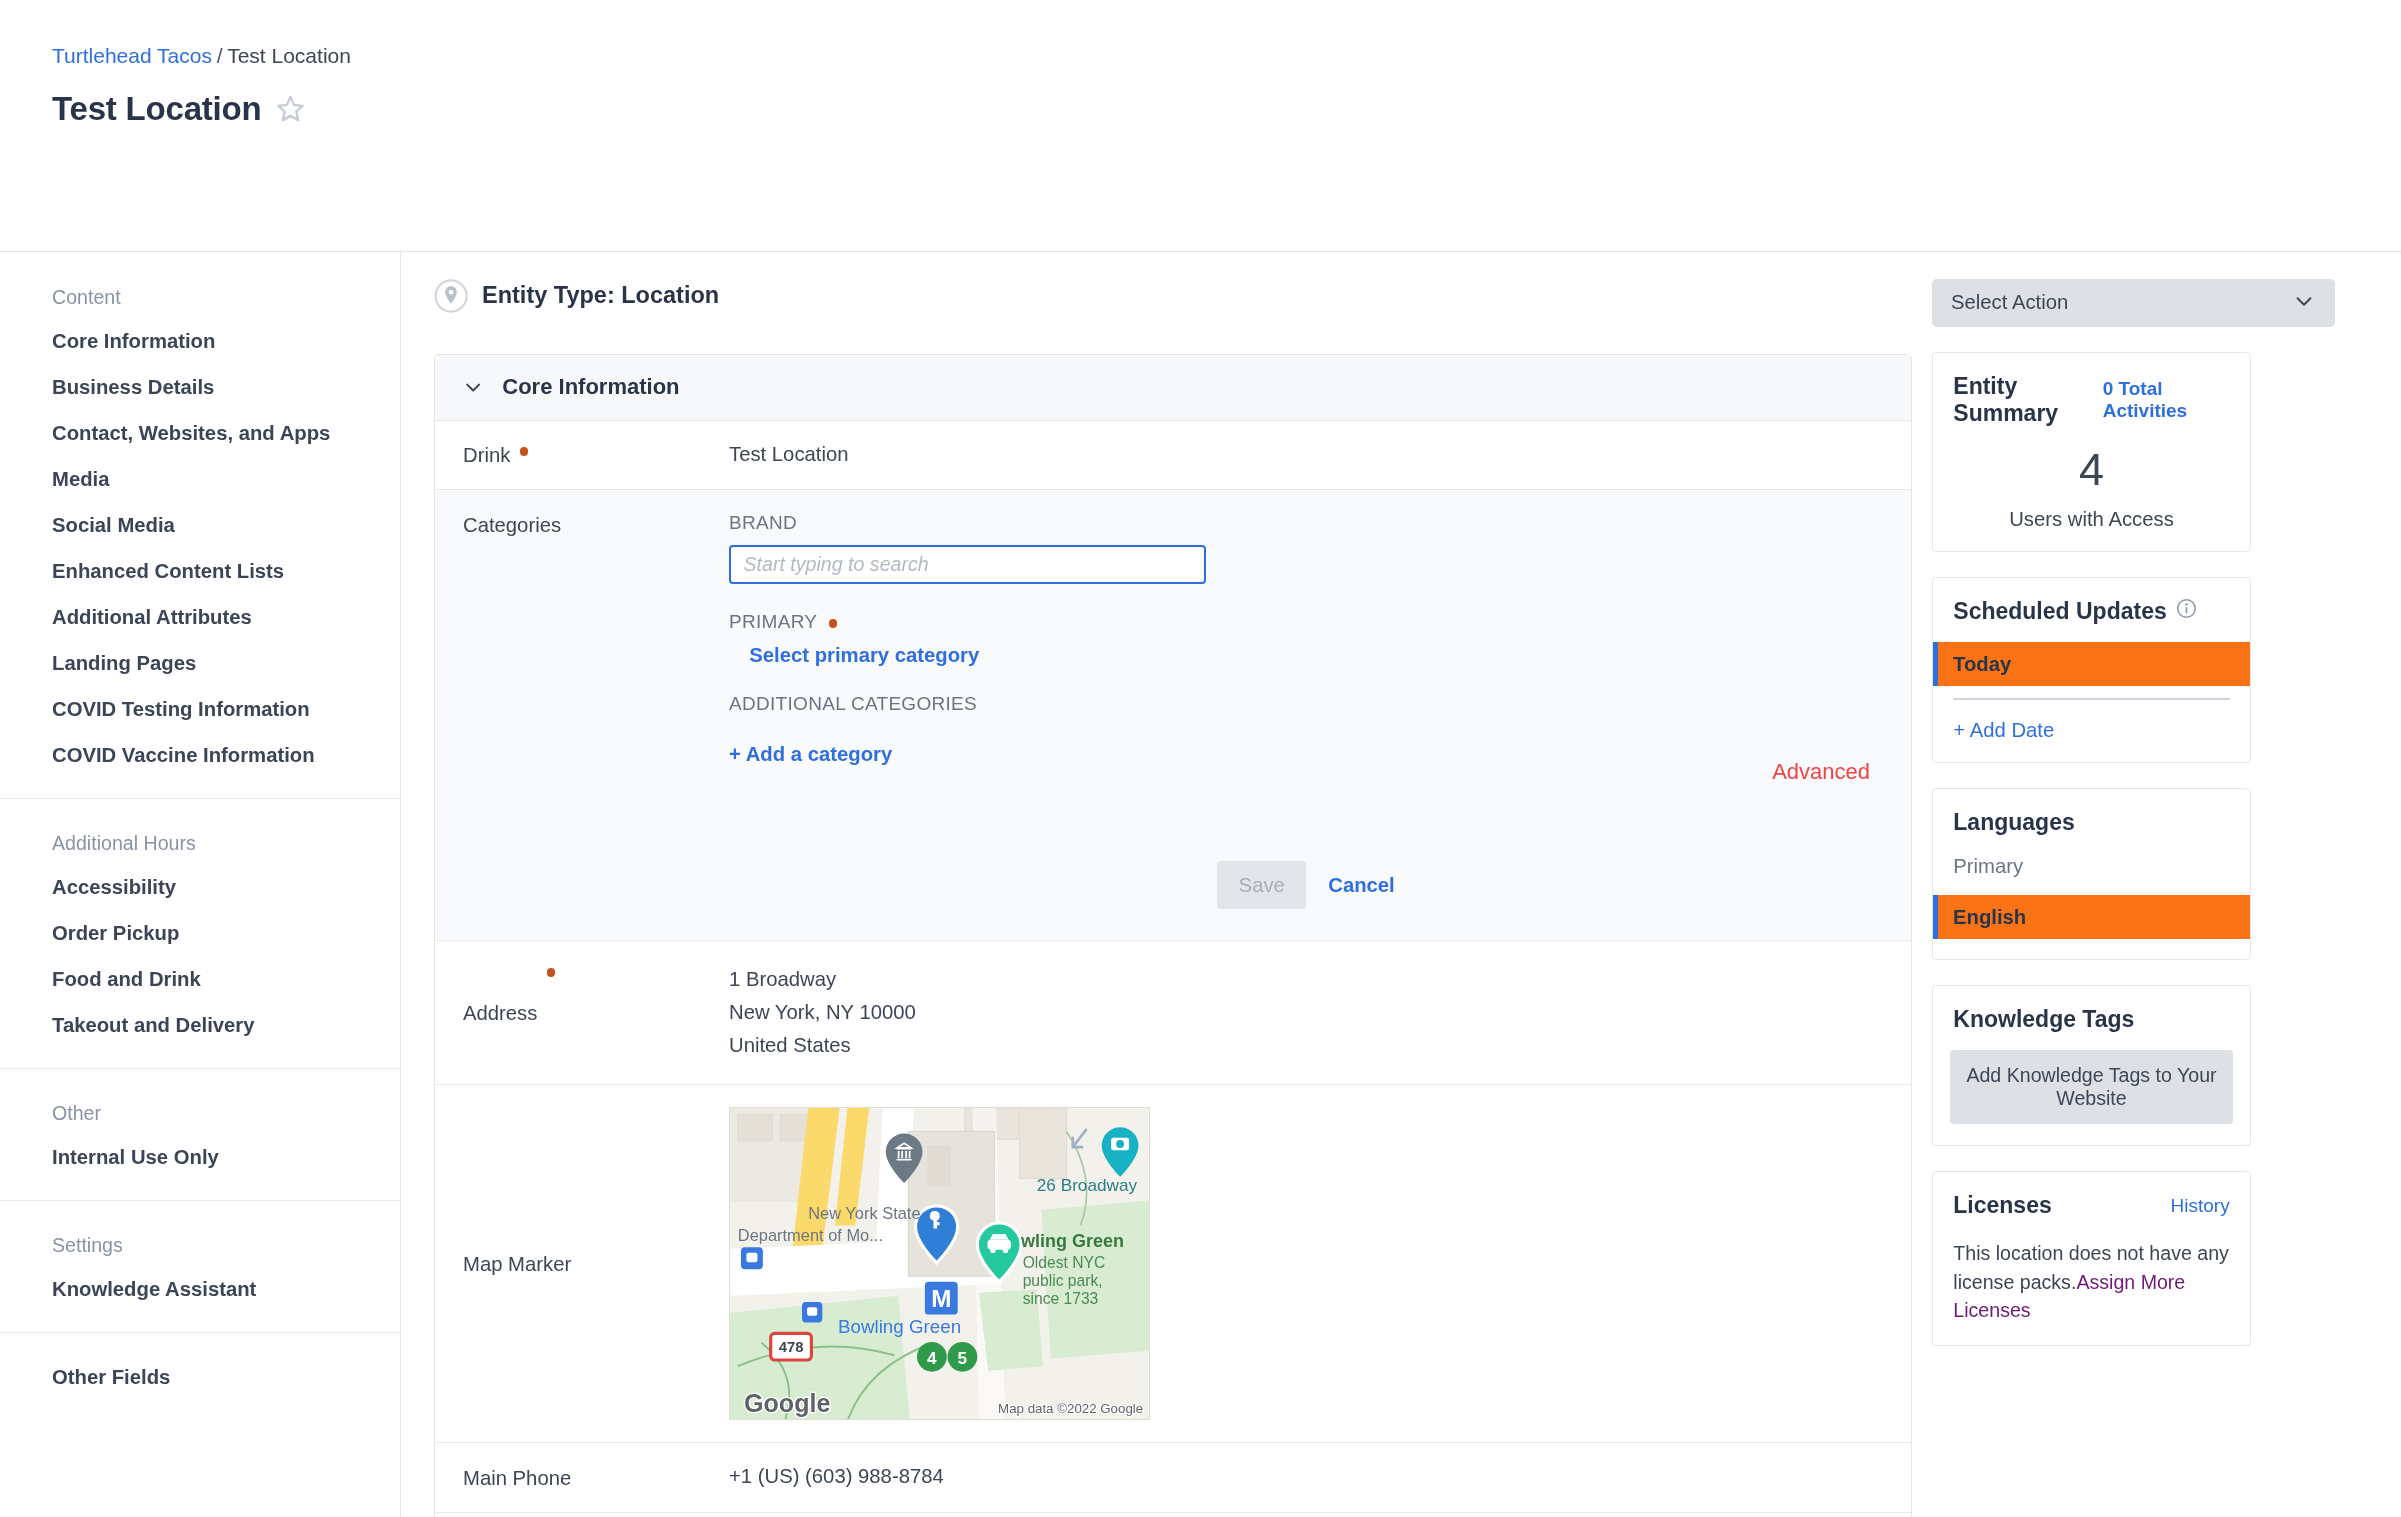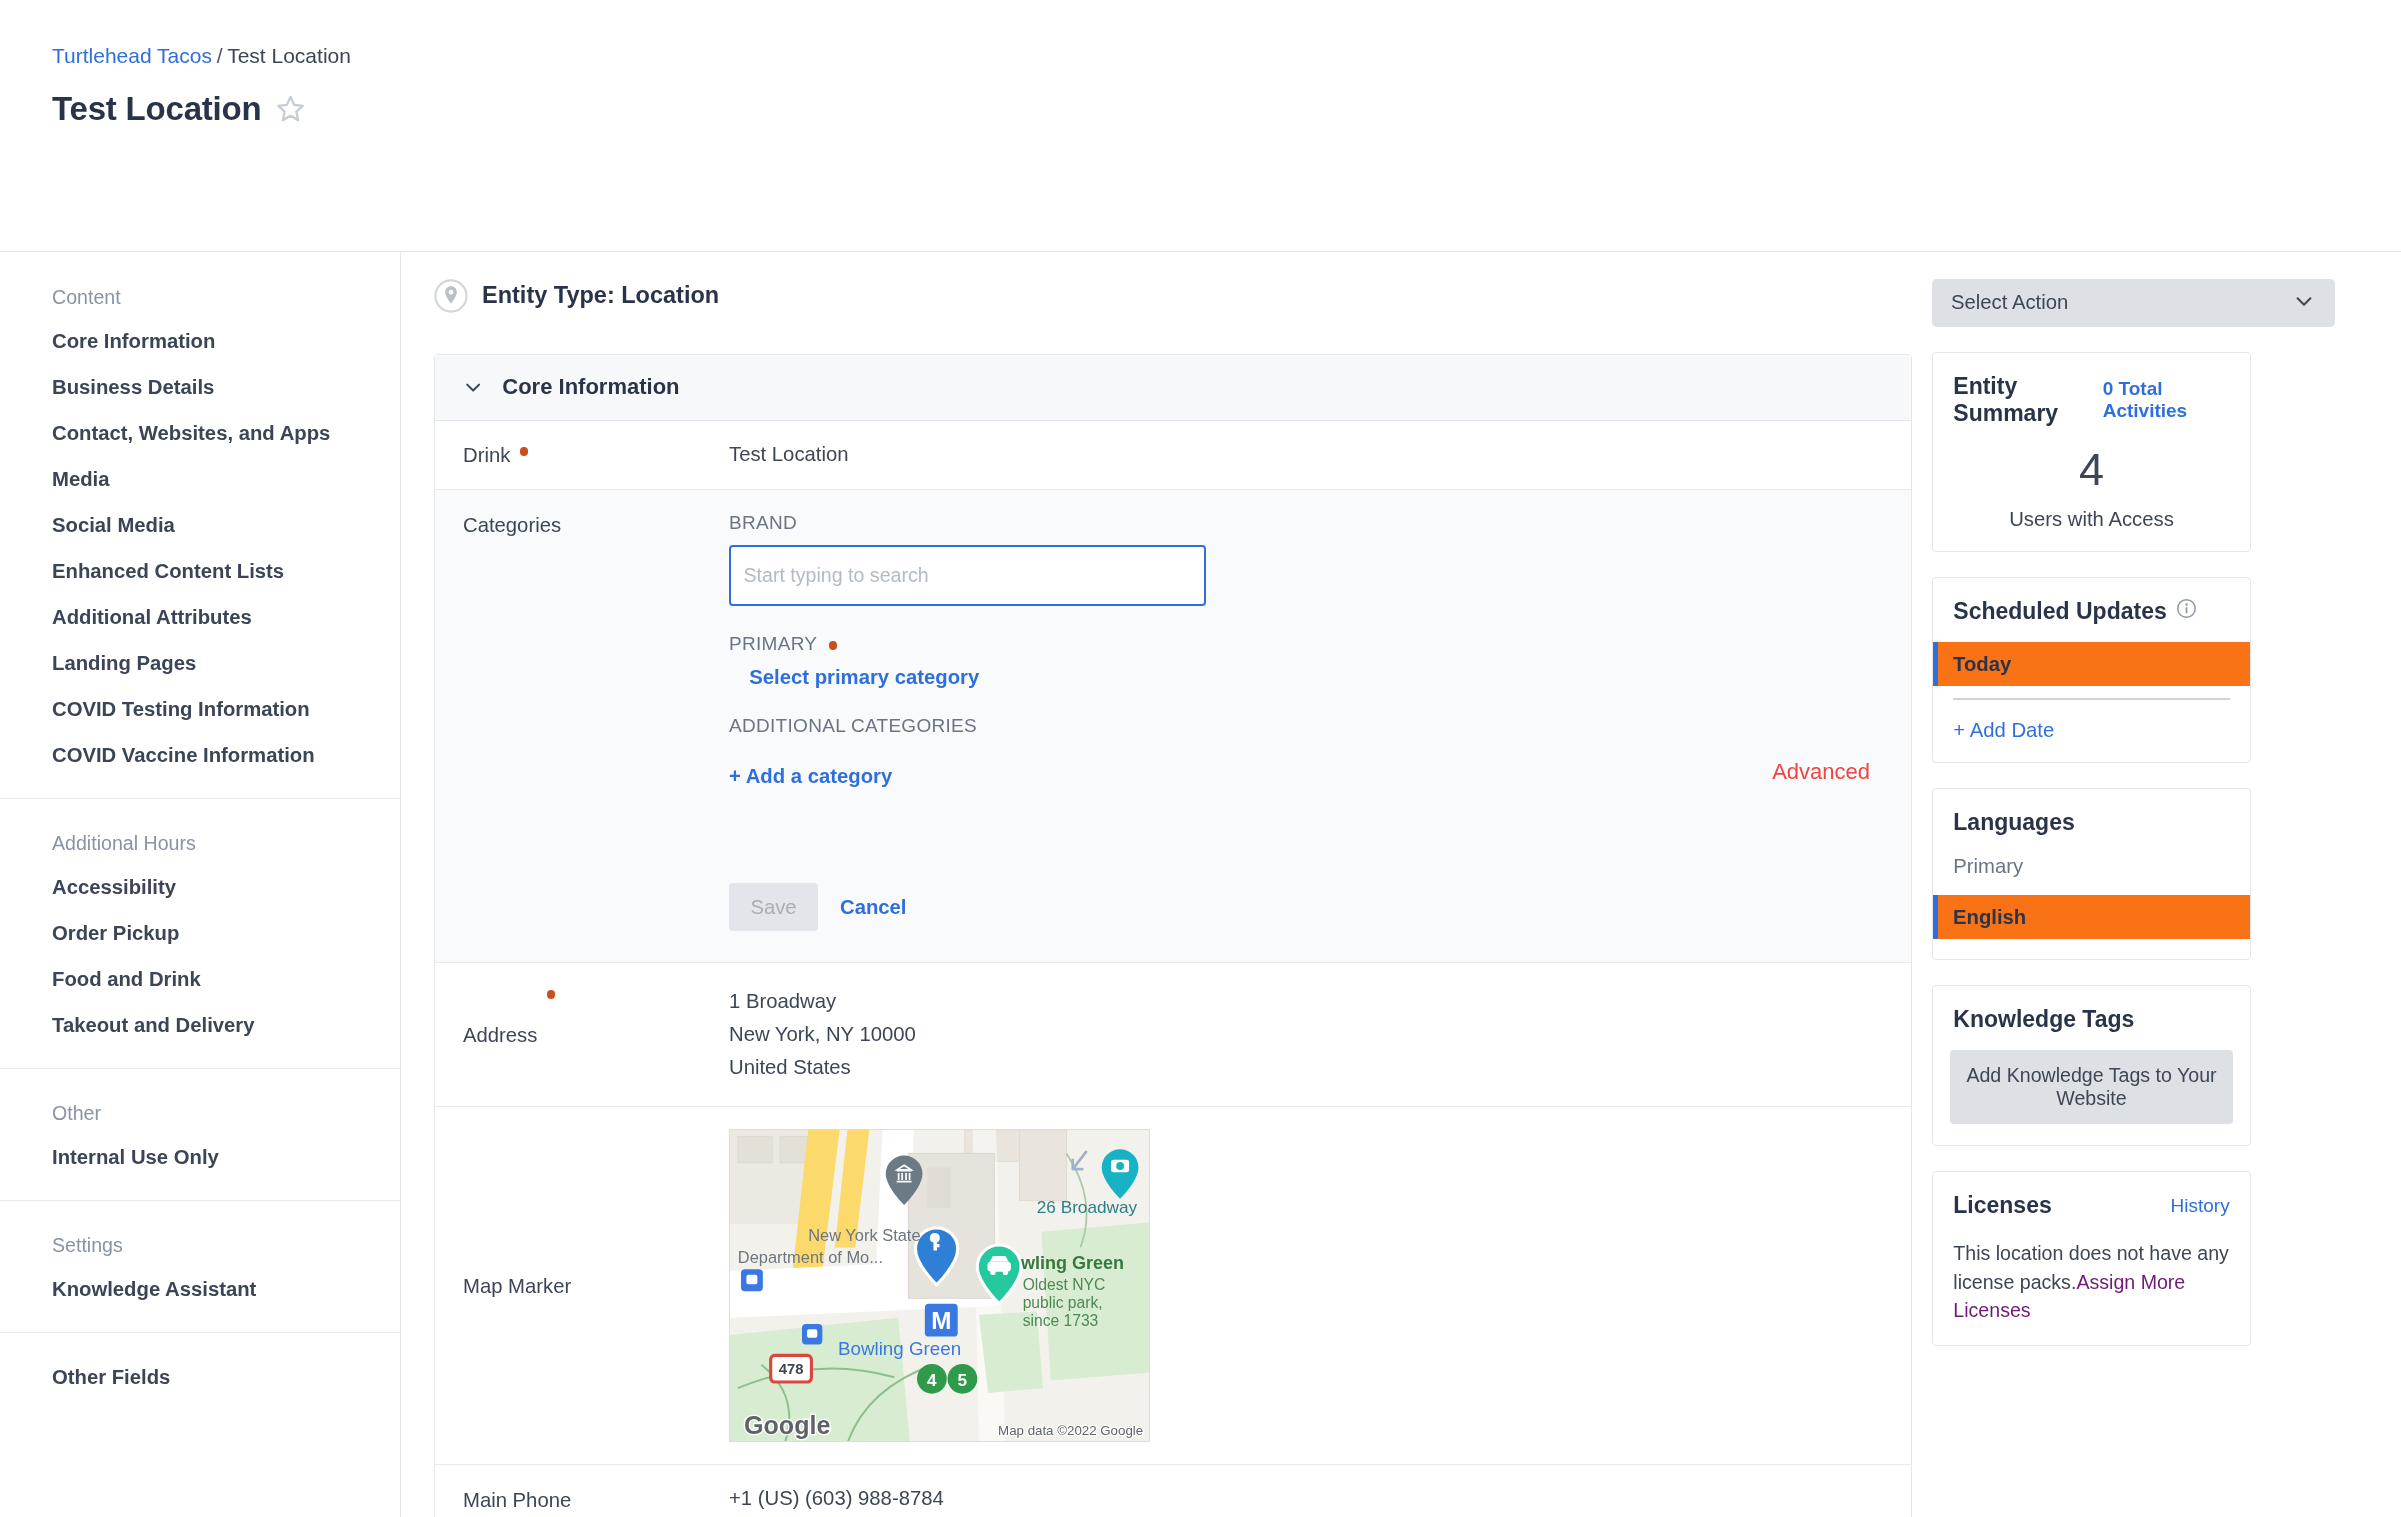--- a/index.html
+++ b/index.html
@@ -96,36 +96,37 @@
   .addr-line { line-height: 1.62; }
 
   
   .edit-block { flex: 1; position: relative; }
   .sub-label {
     font-size: 19px; color: #6b7484;
     letter-spacing: 0.3px; margin-bottom: 11px;
   }
   .sub-label.spaced { margin-top: 26.6px; }
   .search-input {
-    width: 477px; height: 61px;
+    width: 477px; height: 39px;
     border: 2.3px solid #2f6fdd; border-radius: 3.9px;
     background: #fff; font-size: 19.6px;
     padding: 0 12.5px; color: #3d4655;
     font-family: "Liberation Sans", sans-serif;
     outline: none;
+    font-style: italic;
   }
   .search-input::placeholder { color: #b3bac4; }
   .link-blue { color: #2f6fdd; font-size: 20.3px; cursor: pointer; }
   .link-indent { display: inline-block; margin-left: 20.3px; font-weight: bold; }
   .add-category-link { display: inline-block; margin-top: 17px; font-weight: bold; }
   .advanced-link {
     position: absolute; right: 13px; top: 247px;
     font-size: 22px; color: #ef4444; cursor: pointer;
   }
-  .edit-actions { display: flex; align-items: center; gap: 22px; margin-top: 95px; }
+  .edit-actions { display: flex; align-items: center; gap: 22px; margin-top: 95px; justify-content: center; }
   .save-btn {
     background: #e2e6ea; color: #a8afb9;
     border: none; border-radius: 3.9px;
     width: 89px; height: 48px;
     font-size: 20.3px; font-family: "Liberation Sans", sans-serif;
     cursor: default;
   }
   .cancel-link { font-size: 20.3px; color: #2f6fdd; font-weight: bold; cursor: pointer; }
 
   

